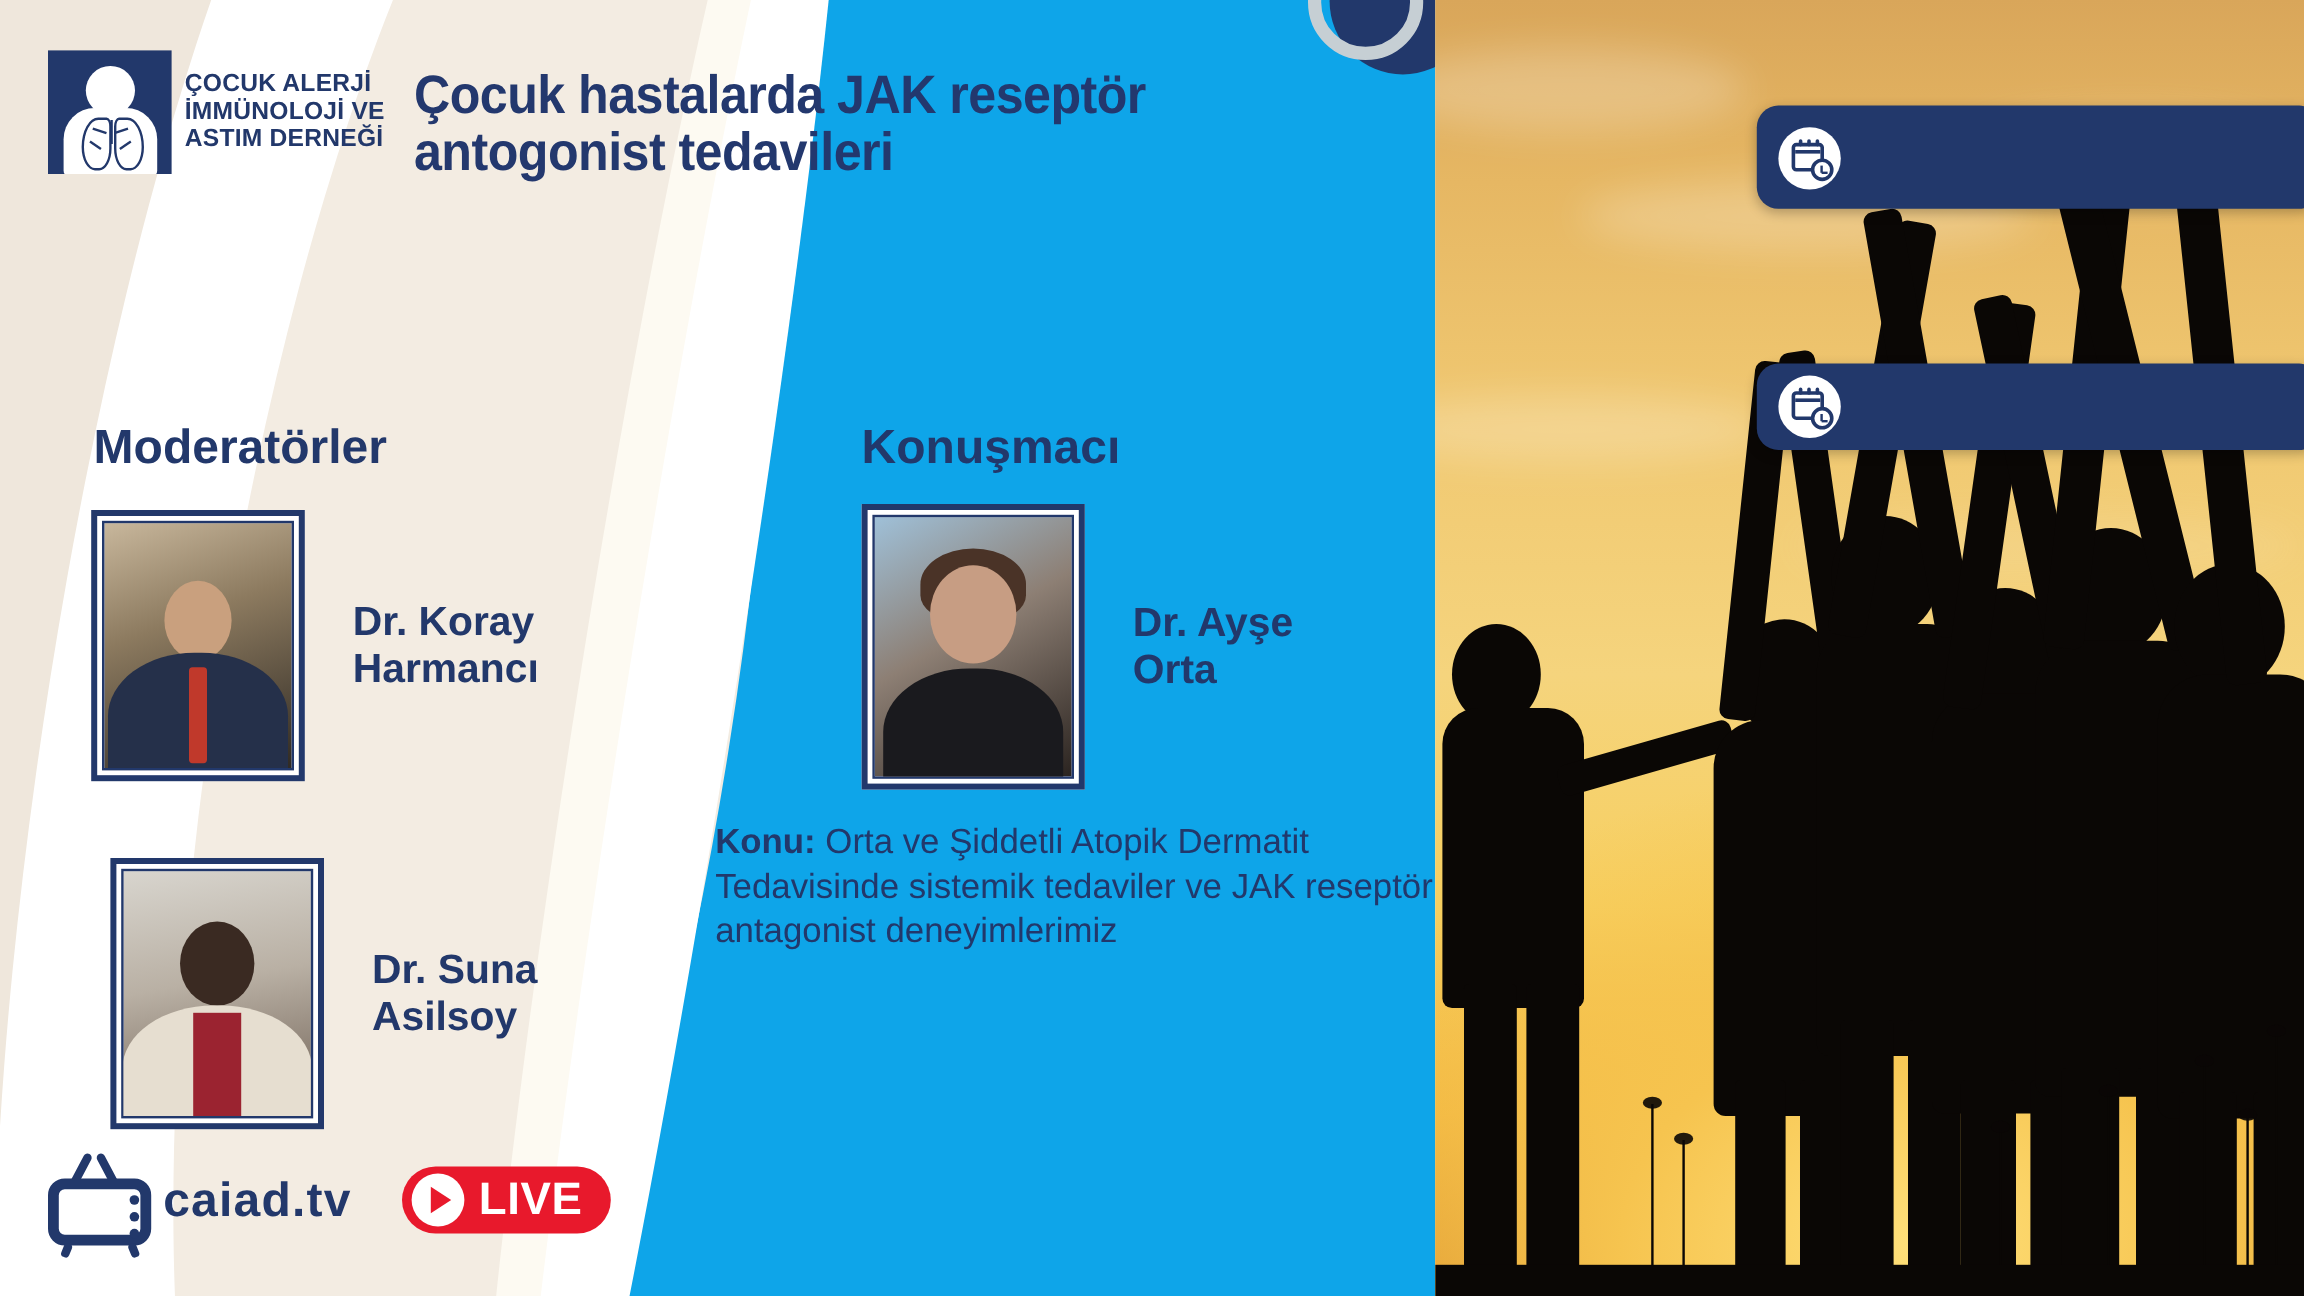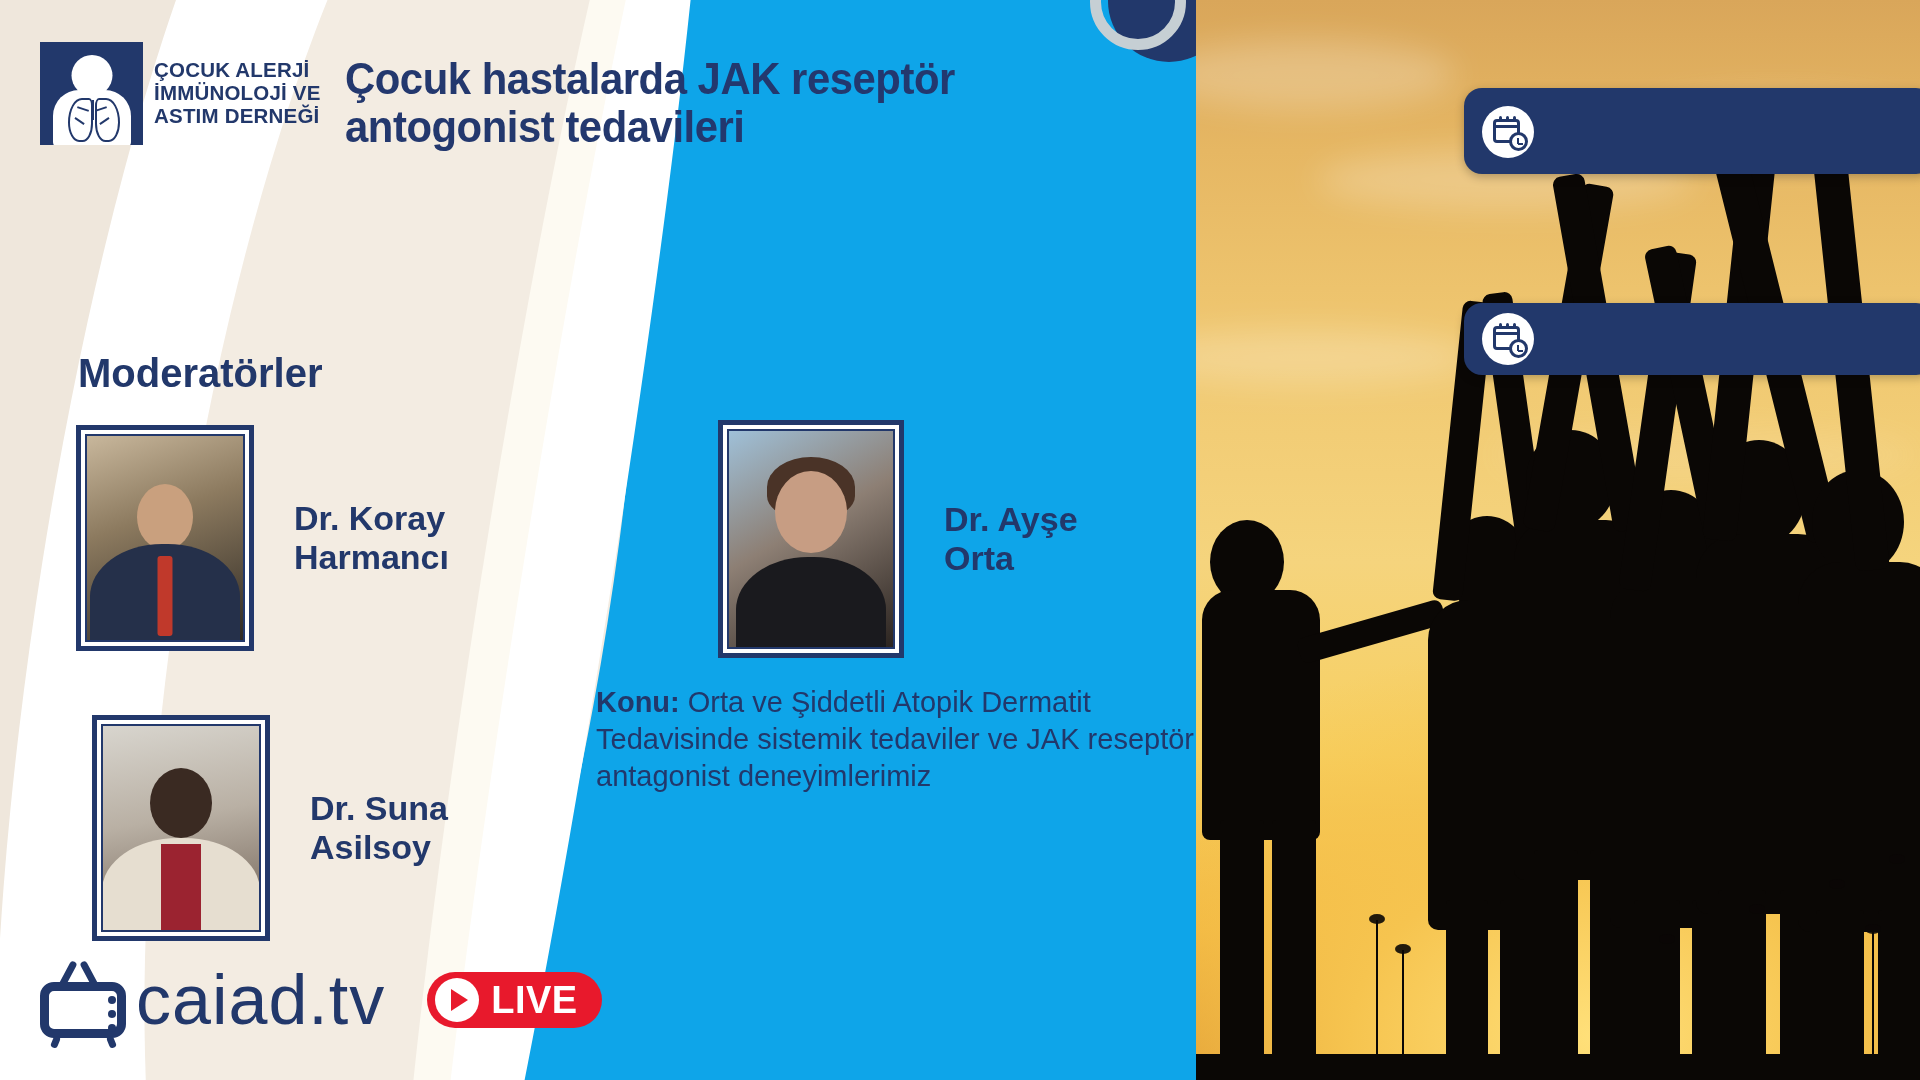--- a/index.html
+++ b/index.html
@@ -129,21 +129,21 @@
   }
   #tv-ant1,#tv-ant2{ position:absolute; width:7px; height:30px; background:#22386b;
                      border-radius:4px; top:0; }
   #tv-ant1{ left:28px; transform:rotate(28deg); }
   #tv-ant2{ left:50px; transform:rotate(-28deg); }
   .tv-knob{ position:absolute; left:72px; width:8px; height:8px; border-radius:50%; background:#22386b; }
   #tv-leg1,#tv-leg2{ position:absolute; top:76px; width:7px; height:12px; background:#22386b; border-radius:3px;}
   #tv-leg1{ left:16px; transform:rotate(22deg);}
   #tv-leg2{ left:72px; transform:rotate(-22deg);}
   #site-name{
-    color:#22386b; font-weight:normal; font-size:70px; letter-spacing:1px; margin-left:4px;
+    color:#22386b; font-weight:bold; font-size:40px; letter-spacing:1px; margin-left:4px;
   }
   #live-badge{
     margin-left:42px; background:#e8192c; border-radius:32px; height:56px;
     display:flex; align-items:center; padding:0 24px 0 8px; gap:12px;
   }
   #live-play{
     width:44px; height:44px; border-radius:50%; background:#fff; flex:none;
     display:flex; align-items:center; justify-content:center;
   }
   #live-play span{
@@ -254,20 +254,21 @@
       <div class="frame-inner">
         <div id="suna-head" class="por-head"></div>
         <div id="suna-body" class="por-body"></div>
         <div id="suna-scarf"></div>
       </div>
     </div>
     <div class="pname">Dr. Suna
 Asilsoy</div>
   </div>
 
+  <div id="speaker-heading" class="sec-head">Konuşmacı</div>
 
   <div id="person-ayse" class="person">
     <div class="frame">
       <div class="frame-inner">
         <div id="ayse-hair"></div>
         <div id="ayse-head" class="por-head"></div>
         <div id="ayse-body" class="por-body"></div>
       </div>
     </div>
     <div class="pname">Dr. Ayşe

